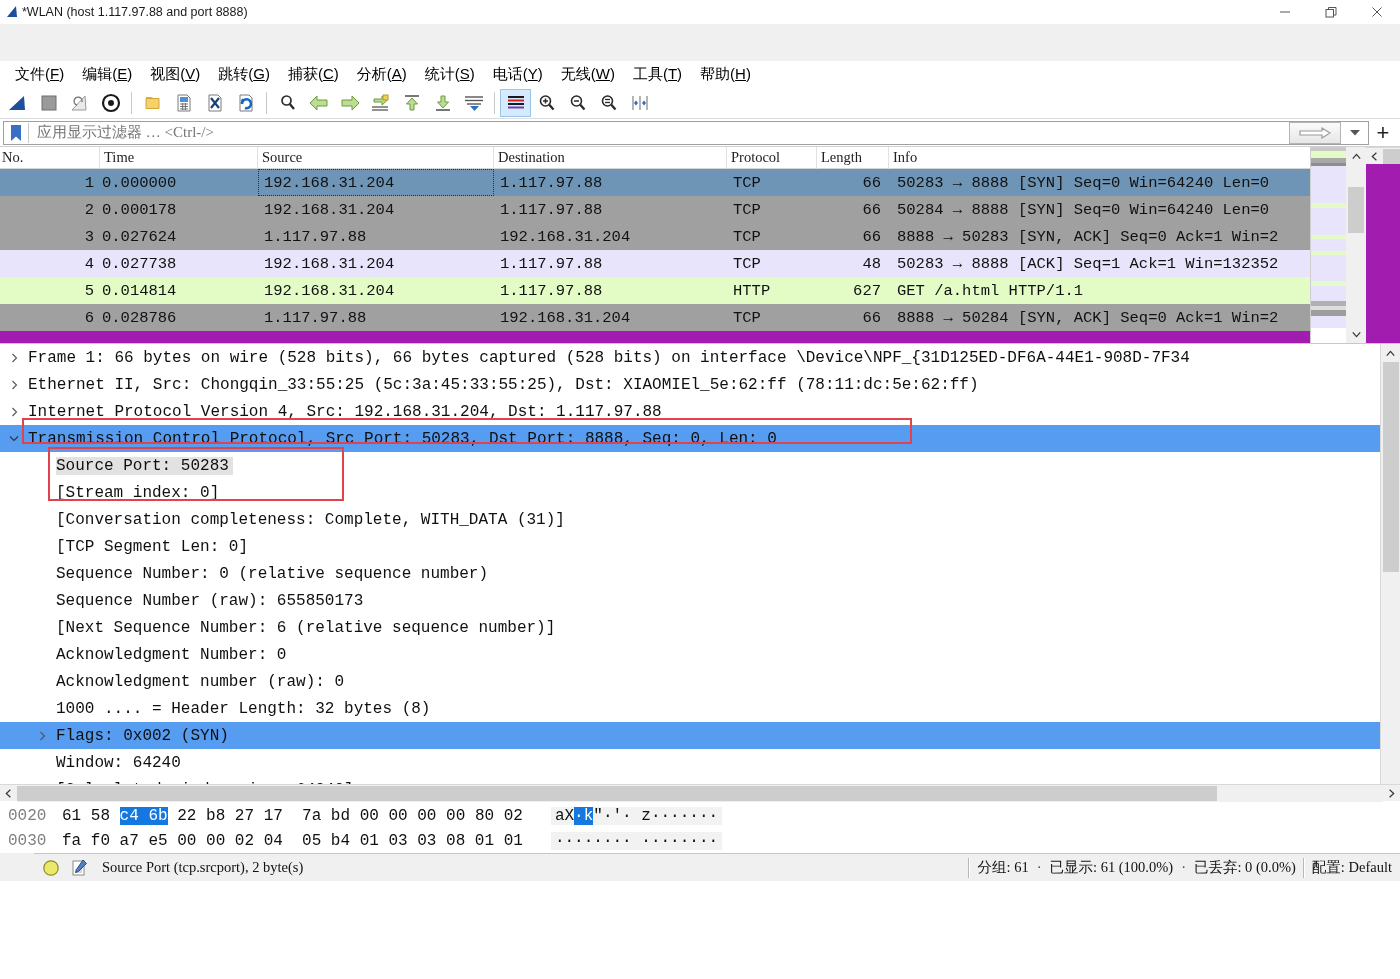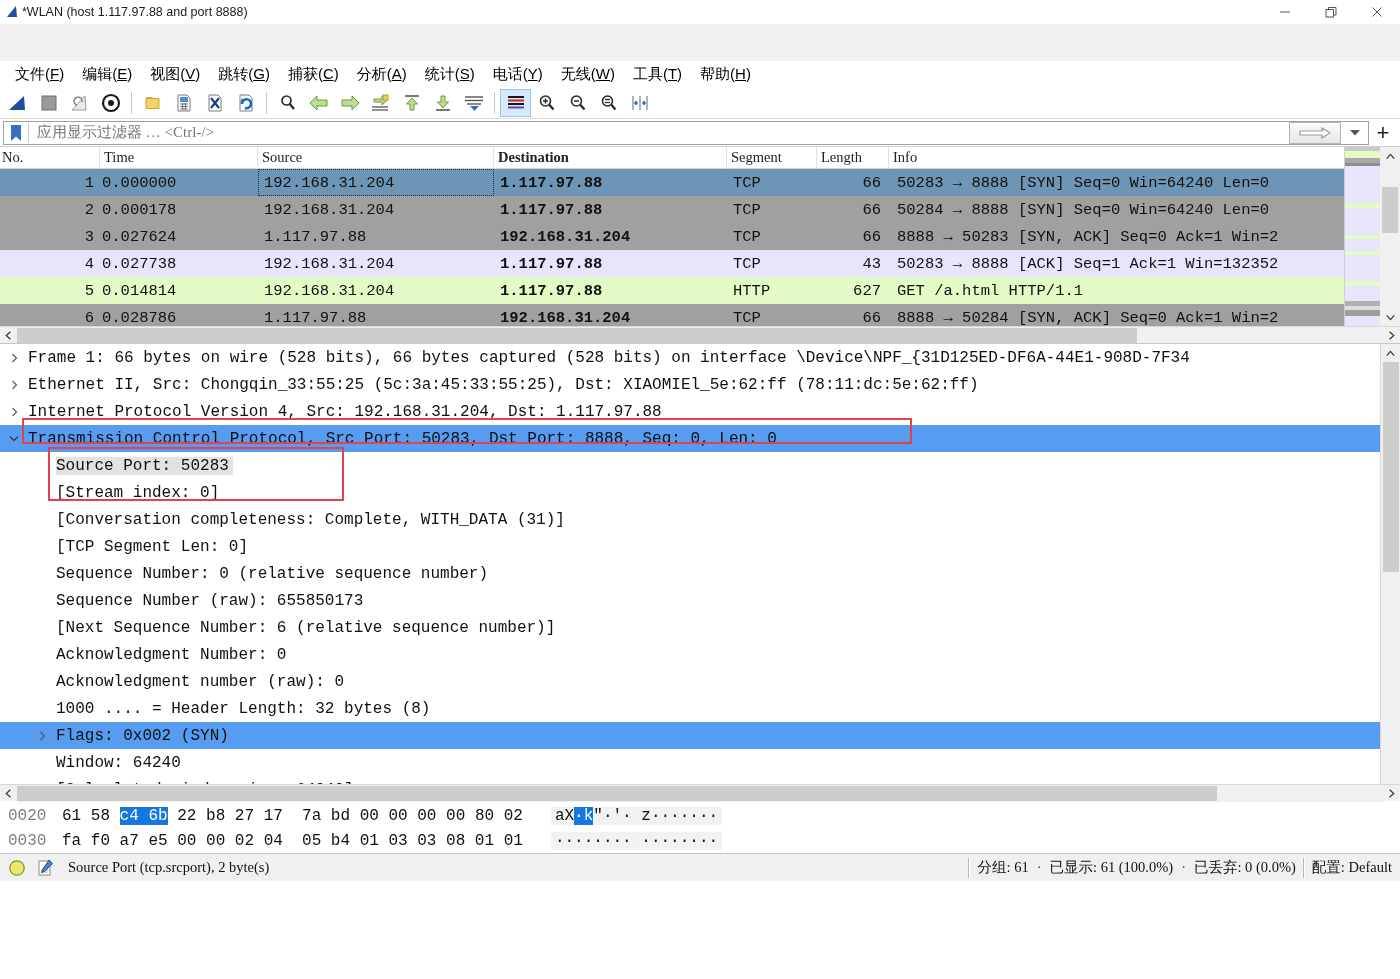--- a/index.html
+++ b/index.html
@@ -102,21 +102,21 @@
   }
   .filter-plus {
     width: 28px; height:26px; display:flex; align-items:center;
     justify-content:center; font-size:22px; color:#222; font-weight:400;
   }
 
   
   .packetlist {
     height: 196px; min-height:196px;
     background:#a21caf;
-    display:flex; flex-direction:column;
+    display:flex; flex-direction:row;
     position:relative;
     justify-content:flex-end;
   }
   .pl-body { display:flex; flex:1; min-height:0; }
   .pl-main { flex:1; min-width:0; display:flex; flex-direction:column; overflow:hidden; position:relative;}
   .pl-head {
     height:22px; min-height:22px;
     background:#ffffff;
     display:flex; align-items:center;
     border-bottom:1px solid #d5d5d5;
@@ -128,21 +128,21 @@
   .prow {
     height:27px; display:flex; align-items:center;
     font-family:"Liberation Mono", monospace;
     font-size:15.5px; color:#111;
     white-space:nowrap;
   }
   .prow .c { height:27px; display:flex; align-items:center; overflow:hidden; }
   .c-no   { width:100px; justify-content:flex-end; padding-right:6px; }
   .c-time { width:158px; padding-left:2px; }
   .c-src  { width:236px; padding-left:6px; }
-  .c-dst  { width:233px; padding-left:6px;font-weight:bold; }
+  .c-dst  { width:233px; padding-left:6px; }
   .c-pro  { width:90px;  padding-left:6px; }
   .c-len  { width:72px;  justify-content:flex-end; padding-right:8px; }
   .c-info { flex:1; padding-left:8px; }
   .prow.sel { background:#6e95b5; }
   .prow.sel .c-src { outline:1px dotted #18324a; outline-offset:-1px; }
   .pl-scroll {
     width:56px; min-width:56px;
     display:flex; border-left:1px solid #cfcfcf; background:#f0f0f0;
   }
   .minimap { width:36px; background:#ffffff; position:relative; overflow:hidden;}
@@ -194,21 +194,21 @@
   .hoff { width:62px; color:#808080; padding-left:8px; }
   .hbytes { color:#111; }
   .hascii { margin-left:28px; color:#111; background:#f2f2f2; padding:0 4px;}
   .hb-sel { background:#1478e0; color:#fff; }
 
   
   .statusbar {
     height:28px; min-height:28px;
     background:#f0f0f0; border-top:1px solid #c6c6c6;
     display:flex; align-items:center;
-    font-family:"Liberation Serif", serif; font-size:14.5px; color:#111;
+    font-family:"Liberation Serif", serif; font-size:14.5px; color:#111;margin-left:34px;
   }
   .sb-sec { display:flex; align-items:center; height:28px; }
   .sb-div { width:0; border-left:1px solid #b8b8b8; border-right:1px solid #ffffff; height:20px; margin:0 7px; }
   .sb-dot { margin:0 8px; color:#444; }
   .sb-text { white-space:nowrap; }
 </style>
 </head>
 <body>
 
 <div id="app">
@@ -431,21 +431,21 @@
   </div>
 
   <div class="packetlist">
     <div class="pl-body">
       <div class="pl-main">
         <div class="pl-head">
           <div class="hc c-no" style="justify-content:flex-start;padding-left:2px">No.</div>
           <div class="hc c-time">Time</div>
           <div class="hc c-src">Source</div>
           <div class="hc c-dst">Destination</div>
-          <div class="hc c-pro">Segment</div>
+          <div class="hc c-pro">Protocol</div>
           <div class="hc c-len" style="justify-content:flex-start;padding-left:4px">Length</div>
           <div class="hc c-info" style="border-right:none">Info</div>
         </div>
         <div class="pl-rows" id="pl-rows">
             <div class="prow sel">
               <div class="c c-no">1</div>
               <div class="c c-time">0.000000</div>
               <div class="c c-src">192.168.31.204</div>
               <div class="c c-dst">1.117.97.88</div>
               <div class="c c-pro">TCP</div>
@@ -469,21 +469,21 @@
               <div class="c c-pro">TCP</div>
               <div class="c c-len">66</div>
               <div class="c c-info">8888 → 50283 [SYN, ACK] Seq=0 Ack=1 Win=2</div>
             </div>
             <div class="prow" style="background: rgb(231, 228, 251);">
               <div class="c c-no">4</div>
               <div class="c c-time">0.027738</div>
               <div class="c c-src">192.168.31.204</div>
               <div class="c c-dst">1.117.97.88</div>
               <div class="c c-pro">TCP</div>
-              <div class="c c-len">43</div>
+              <div class="c c-len">48</div>
               <div class="c c-info">50283 → 8888 [ACK] Seq=1 Ack=1 Win=132352</div>
             </div>
             <div class="prow" style="background: rgb(227, 252, 198);">
               <div class="c c-no">5</div>
               <div class="c c-time">0.014814</div>
               <div class="c c-src">192.168.31.204</div>
               <div class="c c-dst">1.117.97.88</div>
               <div class="c c-pro">HTTP</div>
               <div class="c c-len">627</div>
               <div class="c c-info">GET /a.html HTTP/1.1</div>

